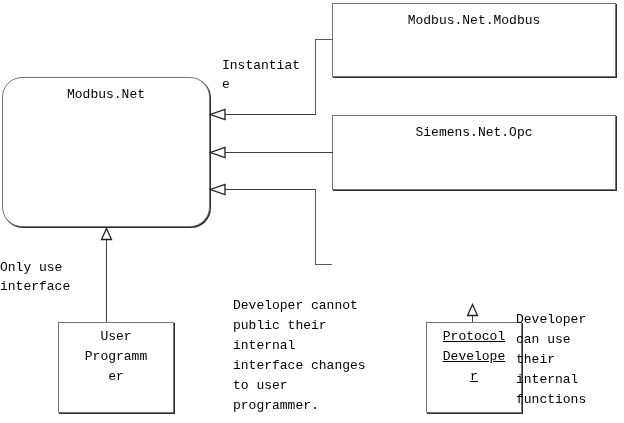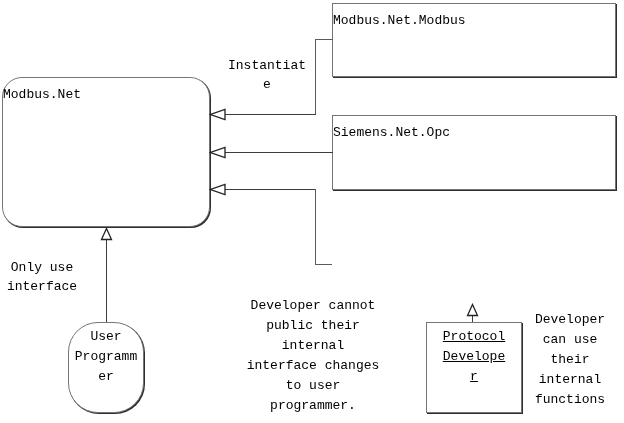--- a/index.html
+++ b/index.html
@@ -12,51 +12,51 @@
     color:#000000;
     overflow:hidden;
   }
   .class-box {
     position:absolute;
     background:#ffffff;
     border:1px solid #757575;
     box-shadow:1px 1px 0 #2e2e2e;
   }
   .class-title {
+    text-align:center;
     padding-top:9px;
     font-size:13px;
     letter-spacing:0;
     white-space:pre-line;
   }
   .actor-text {
     text-align:center;
     padding-top:4px;
     font-size:13px;
     line-height:20px;
     white-space:pre-line;
   }
   .edge-line { position:absolute; background:#5a5a5a; }
   .edge-line.dark { background:#3c3c3c; }
   .free-label {
     position:absolute;
     font-size:13px;
     line-height:19px;
-    text-align:center;
     white-space:pre-line;
     color:#000000;
   }
   .free-label.lh20 { line-height:20px; }
   .arrowhead { position:absolute; display:block; }
 
   
   #box-modbus-net        { left:2px;   top:77px;  width:208px; height:150px;border-radius:20px; }
   #box-modbus-net-modbus { left:332px; top:3px;   width:284px; height:74px;  }
   #box-modbus-net-opc    { left:332px; top:115px; width:284px; height:75px;  }
   #box-modbus-net-siemens{ left:331px; top:228px; width:285px; height:75px;  }
-  #box-user-programmer   { left:68px;  top:322px; width:76px;  height:91px;border-radius:30px;  }
+  #box-user-programmer   { left:58px;  top:322px; width:116px;  height:91px;  }
   #box-protocol-developer{ left:426px; top:322px; width:96px;  height:91px;text-decoration:underline;  }
 
   
   #label-instantiate { left:222px; top:56px;  width:90px;  }
   #label-only-use    { left:0px;   top:258px; width:84px;  }
   #label-dev-cannot  { left:233px; top:296px; width:160px; }
   #label-dev-can     { left:516px; top:310px; width:108px; }
 </style>
 </head>
 <body>

